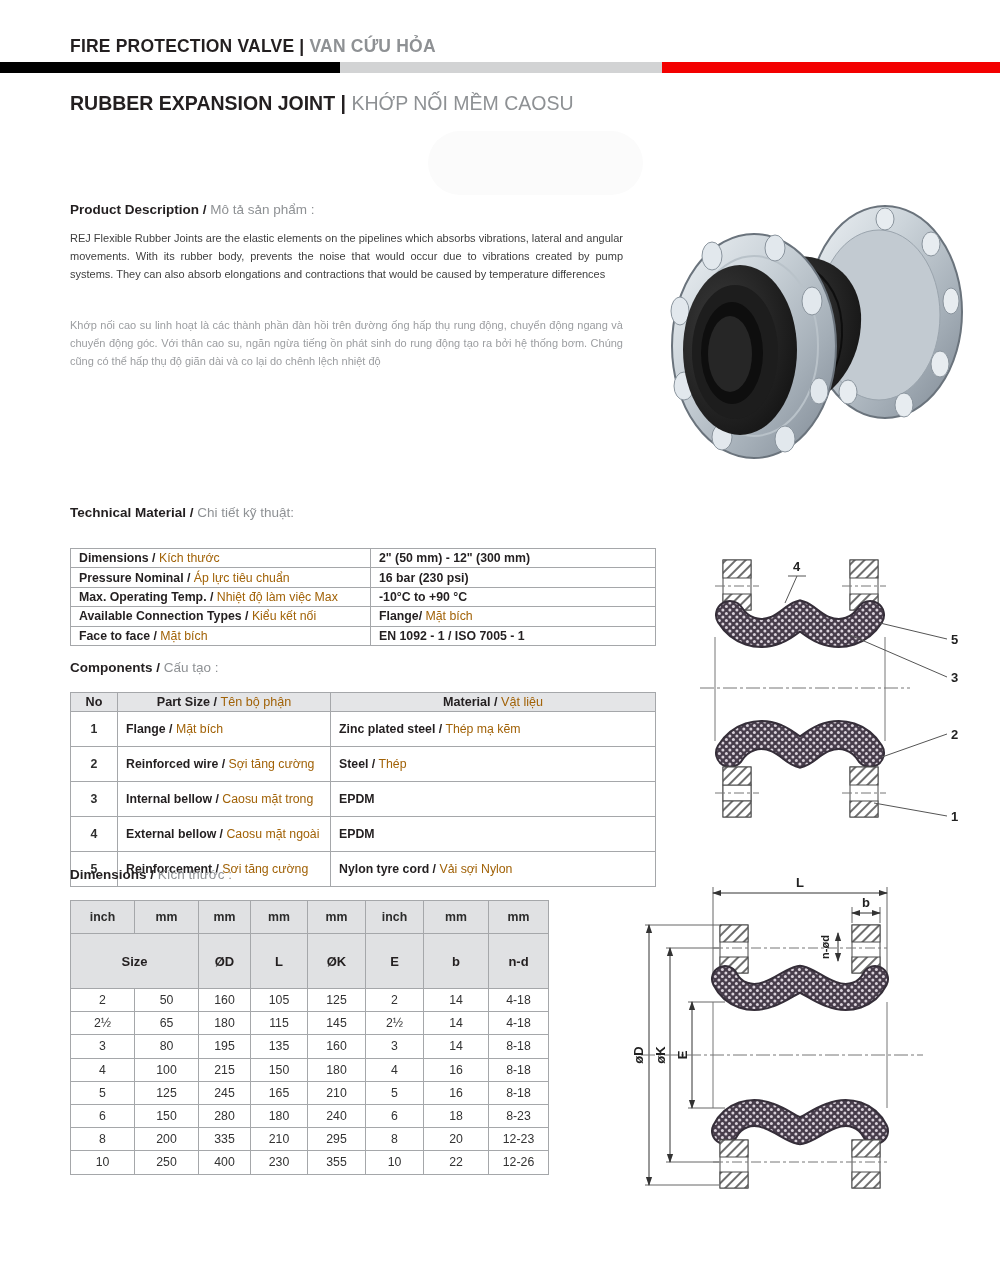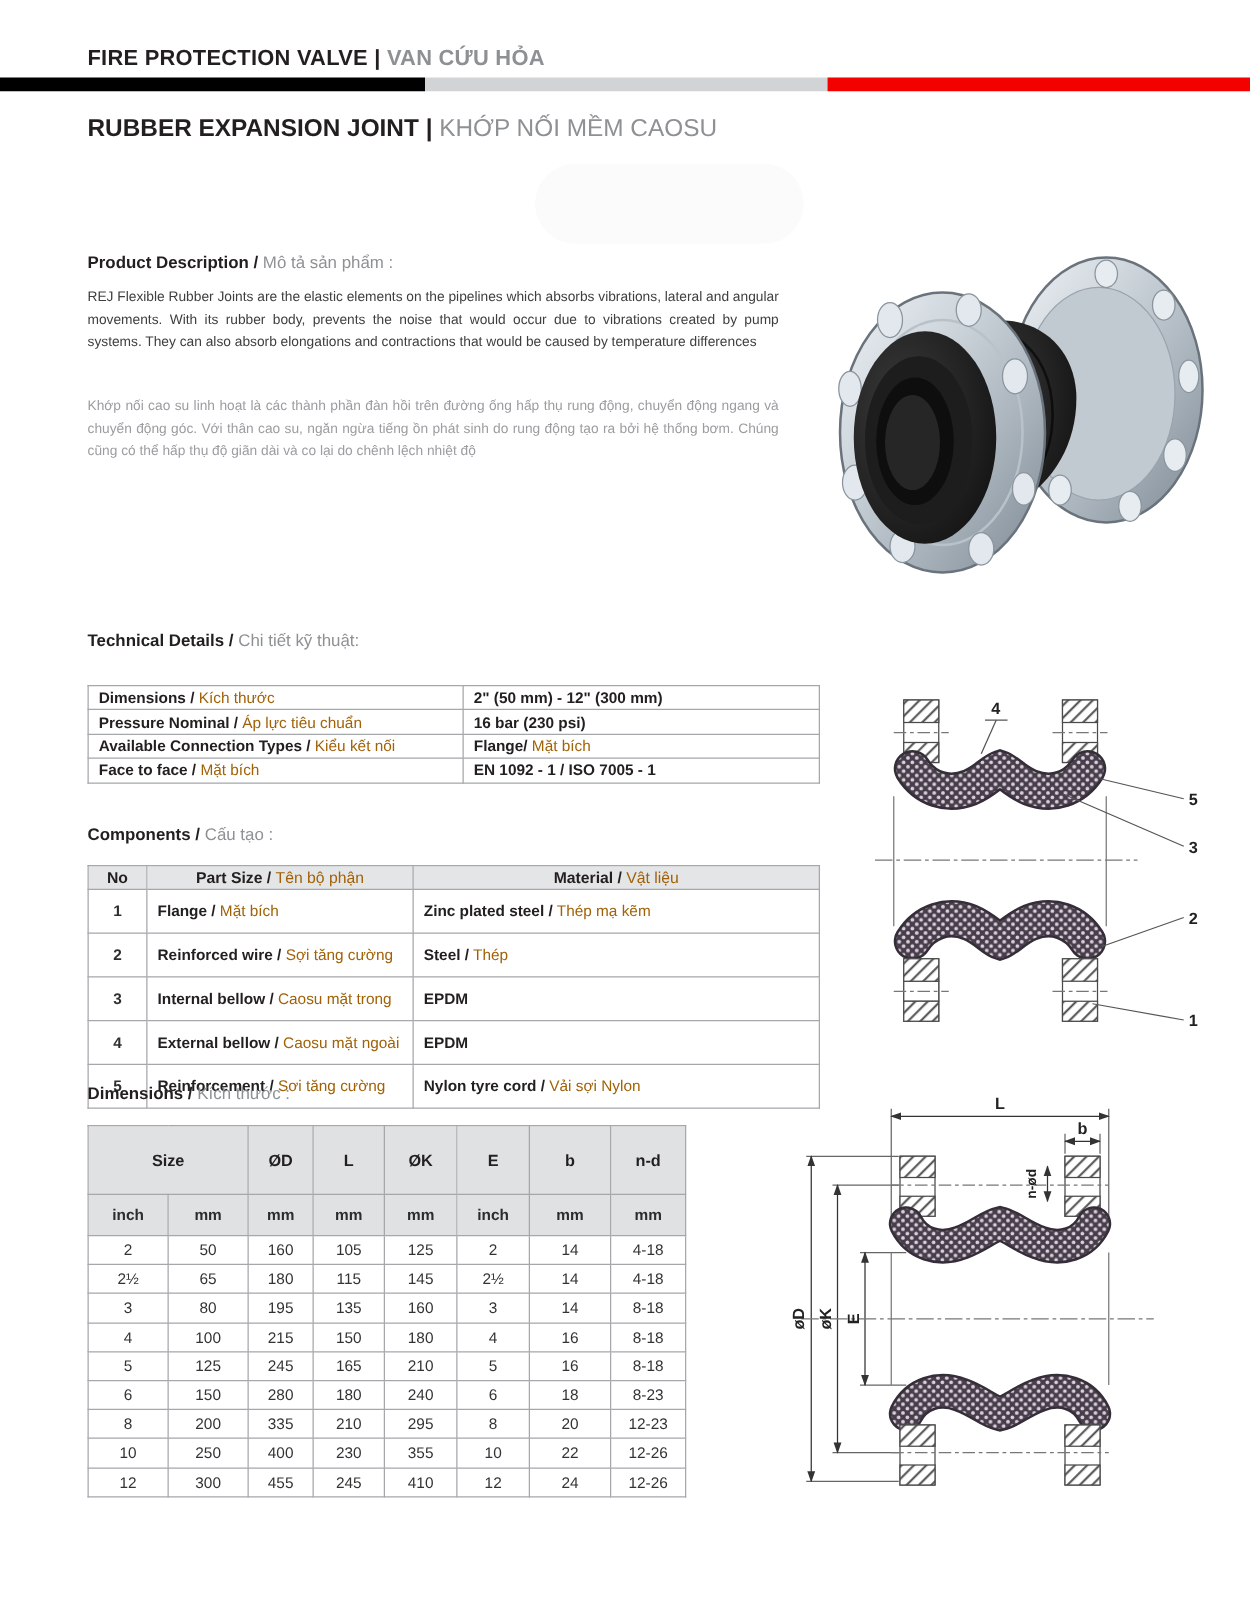--- a/index.html
+++ b/index.html
@@ -119,36 +119,40 @@
   </g>
   <g>
     <ellipse cx="88" cy="154" rx="57" ry="85" fill="url(#rubberG)"></ellipse>
     <ellipse cx="83" cy="156" rx="43" ry="67" fill="#1d1d1d"></ellipse>
     <ellipse cx="80" cy="157" rx="31" ry="51" fill="#0e0e0e"></ellipse>
     <ellipse cx="78" cy="158" rx="22" ry="38" fill="#262626"></ellipse>
   </g>
 </svg>
 
 <div class="abs sechead" style="left:70px;top:505px">
-  <span>Technical Details /</span>
+  <span>Technical Material /</span>
   <span class="vi">Chi tiết kỹ thuật:</span>
 </div>
 <table class="abs techtbl">
   <colgroup>
       <col style="width:300px">
       <col style="width:285px">
     </colgroup>
   <tbody id="tech-body">
       <tr>
      <td><span class="en">Dimensions /</span> <span class="vi">Kích thước</span></td>
      <td><span class="en">2" (50 mm) - 12" (300 mm)</span></td>
    </tr>
       <tr>
      <td><span class="en">Pressure Nominal /</span> <span class="vi">Áp lực tiêu chuẩn</span></td>
      <td><span class="en">16 bar (230 psi)</span></td>
+   </tr>
+      <tr>
+     <td><span class="en">Max. Operating Temp. /</span> <span class="vi">Nhiệt độ làm việc Max</span></td>
+     <td><span class="en">-10°C to +90 °C</span></td>
    </tr>
       <tr>
      <td><span class="en">Available Connection Types /</span> <span class="vi">Kiểu kết nối</span></td>
      <td><span class="en">Flange/</span> <span class="vi">Mặt bích</span></td>
    </tr>
       <tr>
      <td><span class="en">Face to face /</span> <span class="vi">Mặt bích</span></td>
      <td><span class="en">EN 1092 - 1 / ISO 7005 - 1</span></td>
    </tr>
     </tbody>
@@ -282,39 +286,39 @@
     <col style="width:64px">
       <col style="width:64px">
       <col style="width:52px">
       <col style="width:57px">
     <col style="width:58px">
       <col style="width:58px">
       <col style="width:65px">
       <col style="width:60px">
   </colgroup>
   <thead>
+    <tr id="dim-units">
+        <td class="u">inch</td>
+        <td class="u">mm</td>
+        <td class="u">mm</td>
+        <td class="u">mm</td>
+        <td class="u">mm</td>
+        <td class="u">inch</td>
+        <td class="u">mm</td>
+        <td class="u">mm</td>
+      </tr>
     <tr>
       <th colspan="2">Size</th>
       <th>ØD</th>
       <th>L</th>
       <th>ØK</th>
       <th>E</th>
       <th>b</th>
       <th>n-d</th>
     </tr>
-    <tr id="dim-units">
-        <td class="u">inch</td>
-        <td class="u">mm</td>
-        <td class="u">mm</td>
-        <td class="u">mm</td>
-        <td class="u">mm</td>
-        <td class="u">inch</td>
-        <td class="u">mm</td>
-        <td class="u">mm</td>
-      </tr>
   </thead>
   <tbody id="dim-body">
       <tr>
         <td>2</td>
         <td>50</td>
         <td>160</td>
         <td>105</td>
         <td>125</td>
         <td>2</td>
         <td>14</td>
@@ -381,30 +385,20 @@
         <td>12-23</td>
       </tr>
       <tr>
         <td>10</td>
         <td>250</td>
         <td>400</td>
         <td>230</td>
         <td>355</td>
         <td>10</td>
         <td>22</td>
-        <td>12-26</td>
-      </tr>
-      <tr>
-        <td>12</td>
-        <td>300</td>
-        <td>455</td>
-        <td>245</td>
-        <td>410</td>
-        <td>12</td>
-        <td>24</td>
         <td>12-26</td>
       </tr>
     </tbody>
 </table>
 
 <svg class="abs draw" style="left:633px;top:873px" width="355" height="335" viewBox="0 0 355 335">
   <defs>
     <pattern id="hatch2" width="7" height="7" patternUnits="userSpaceOnUse" patternTransform="rotate(45)">
       <rect width="7" height="7" fill="#fff"></rect>
       <line x1="1" y1="0" x2="1" y2="7" stroke="#4a4a4a" stroke-width="1.6"></line>

